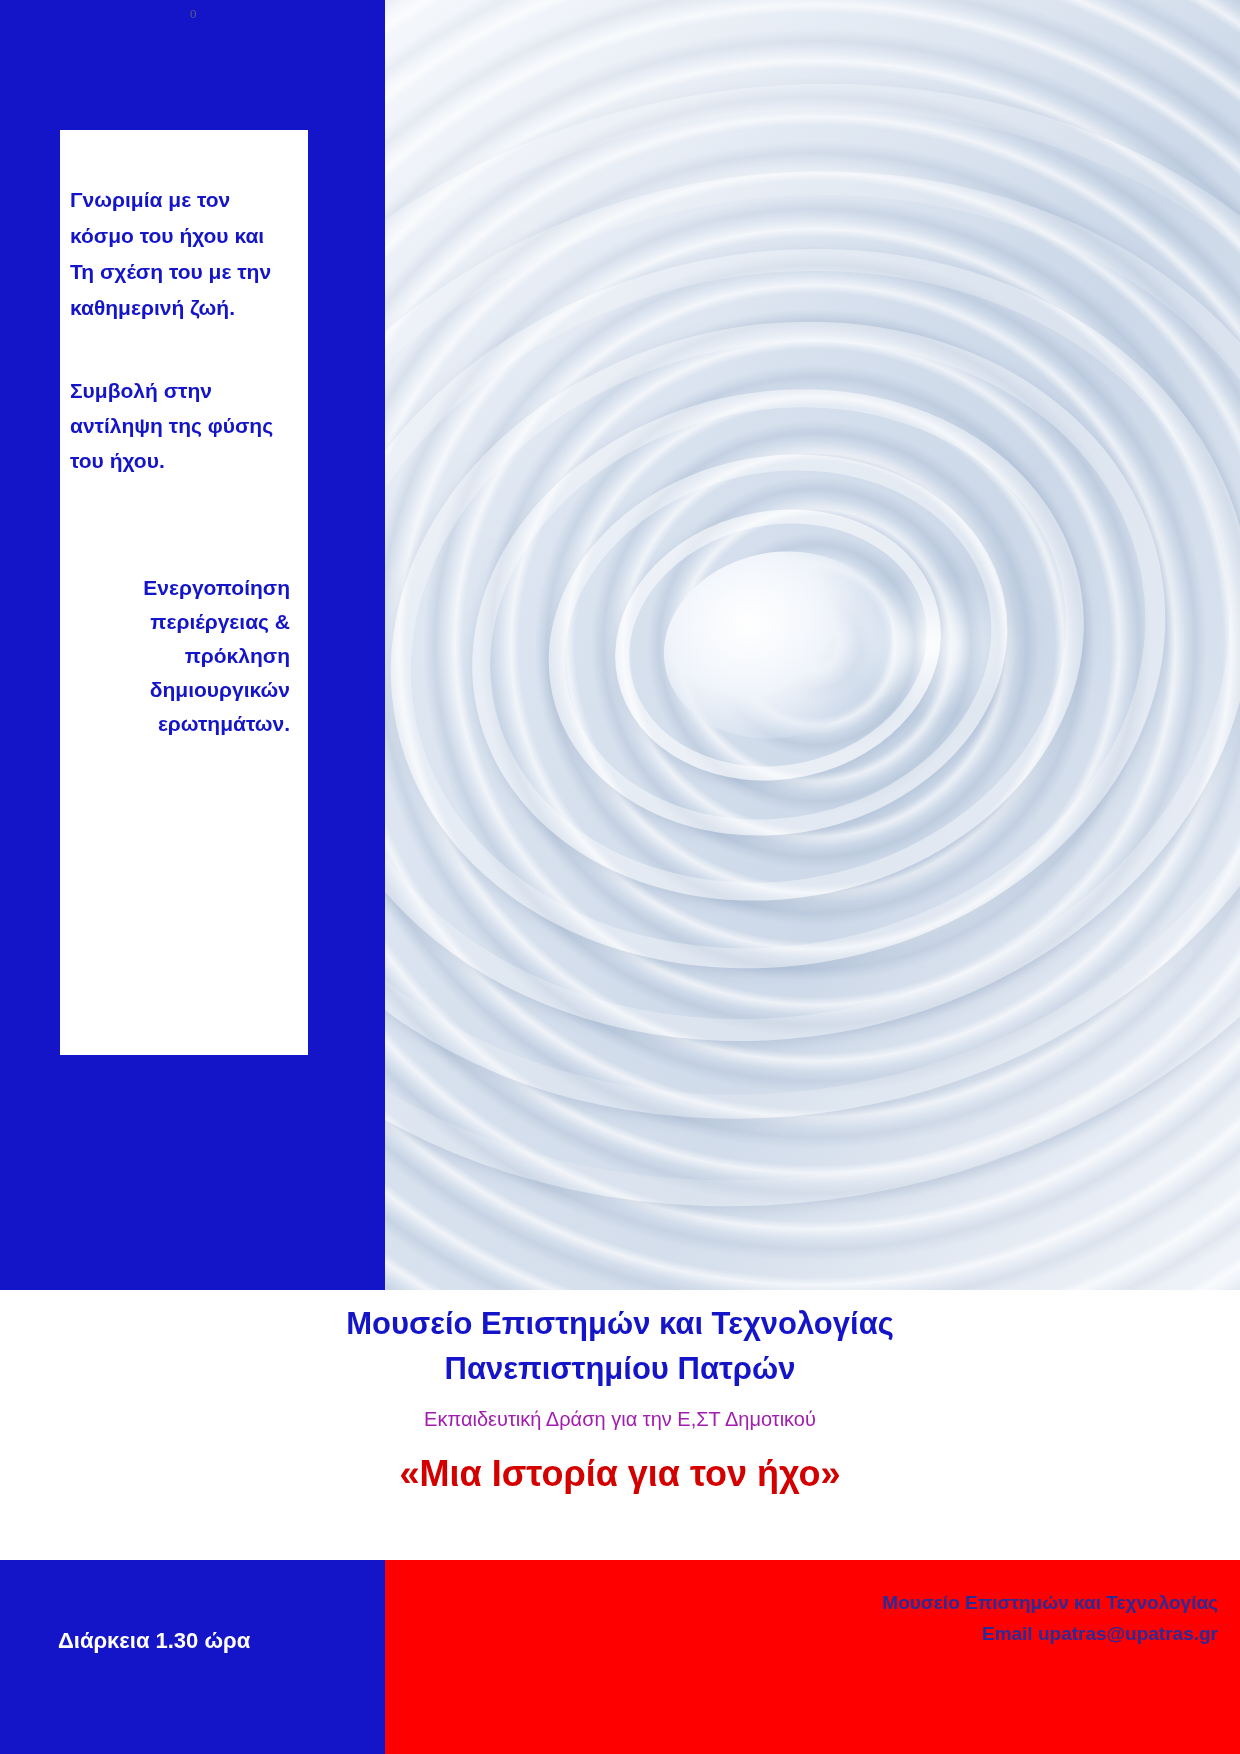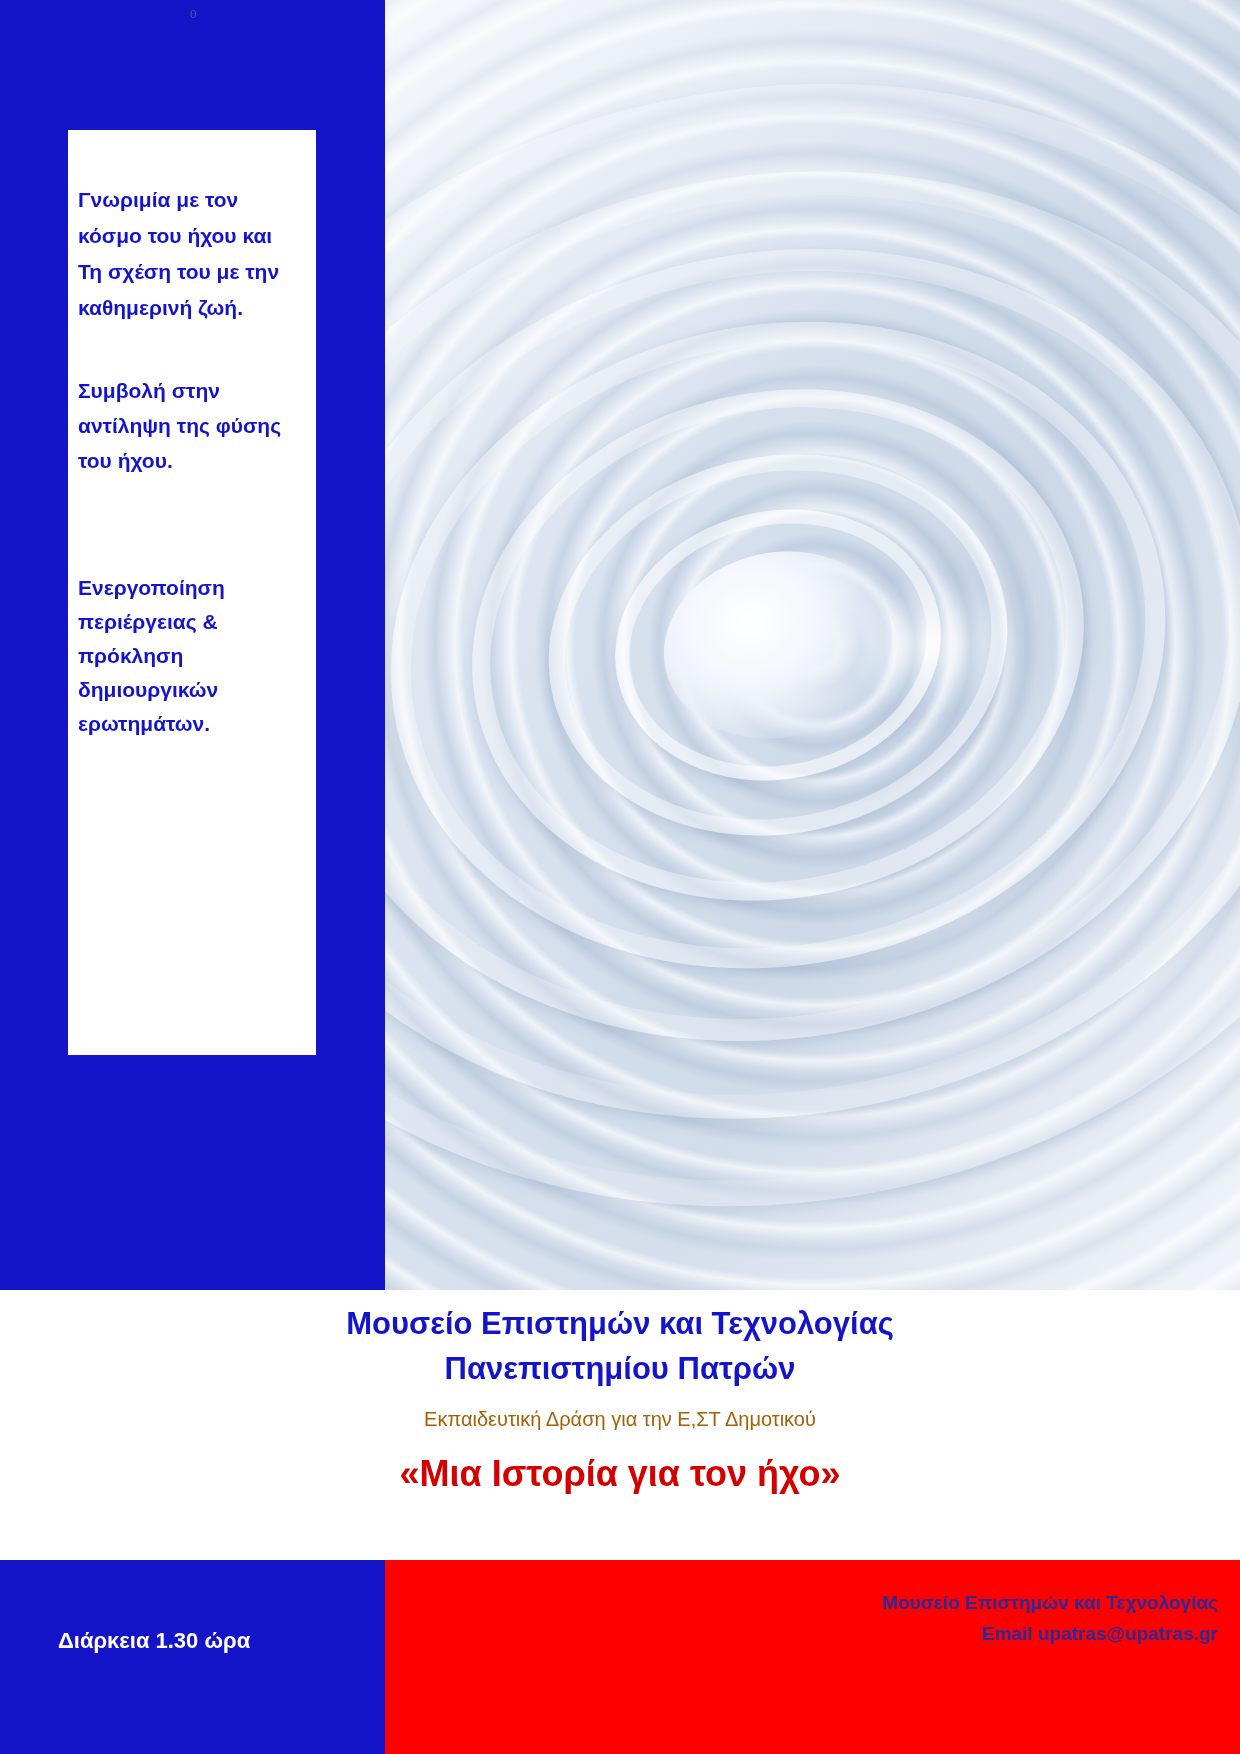--- a/index.html
+++ b/index.html
@@ -104,37 +104,37 @@
     left: 190px; top: 6px;
     font-size: 13px;
     color: #5a5a8a;
     z-index: 5;
     font-family: "Liberation Serif", serif;
   }
 
   
   .text-card {
     position: absolute;
-    left: 68px; top: 130px;
+    left: 60px; top: 130px;
     width: 248px;
     height: 925px;
     background: #ffffff;
     z-index: 4;
     box-sizing: border-box;
     padding: 52px 18px 10px 10px;
   }
   .card-para {
     color: #1414c8;
     font-weight: bold;
     font-size: 21px;
     line-height: 1.72;
     margin: 0 0 0 0;
   }
   .card-para.p2 { margin-top: 48px; line-height: 1.66; }
-  .card-para.p3 { margin-top: 92px; line-height: 1.62; }
+  .card-para.p3 { margin-top: 92px; line-height: 1.62; text-align: right; }
 
   
   .mid-band {
     position: absolute;
     left: 0; top: 1290px;
     width: 1240px;
     height: 270px;
     background: #ffffff;
     text-align: center;
   }
@@ -142,21 +142,21 @@
     margin: 0;
     padding-top: 14px;
     color: #1414c8;
     font-weight: bold;
     font-size: 31px;
     line-height: 1.32;
   }
   .subtitle {
     margin: 0;
     padding-top: 18px;
-    color: #a16207;
+    color: #a21caf;
     font-size: 20px;
   }
   .main-title {
     margin: 0;
     padding-top: 22px;
     color: #d40000;
     font-weight: bold;
     font-size: 36px;
   }
 

